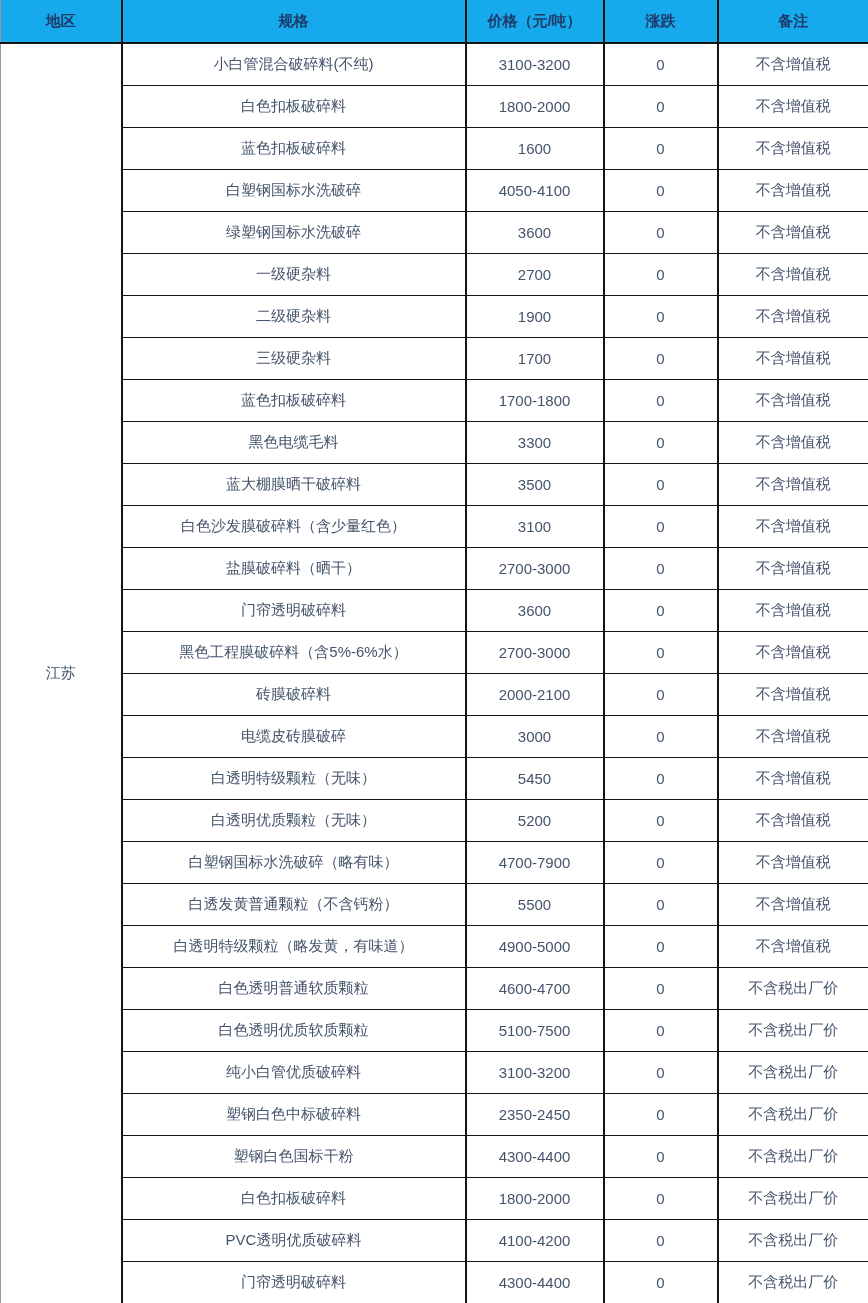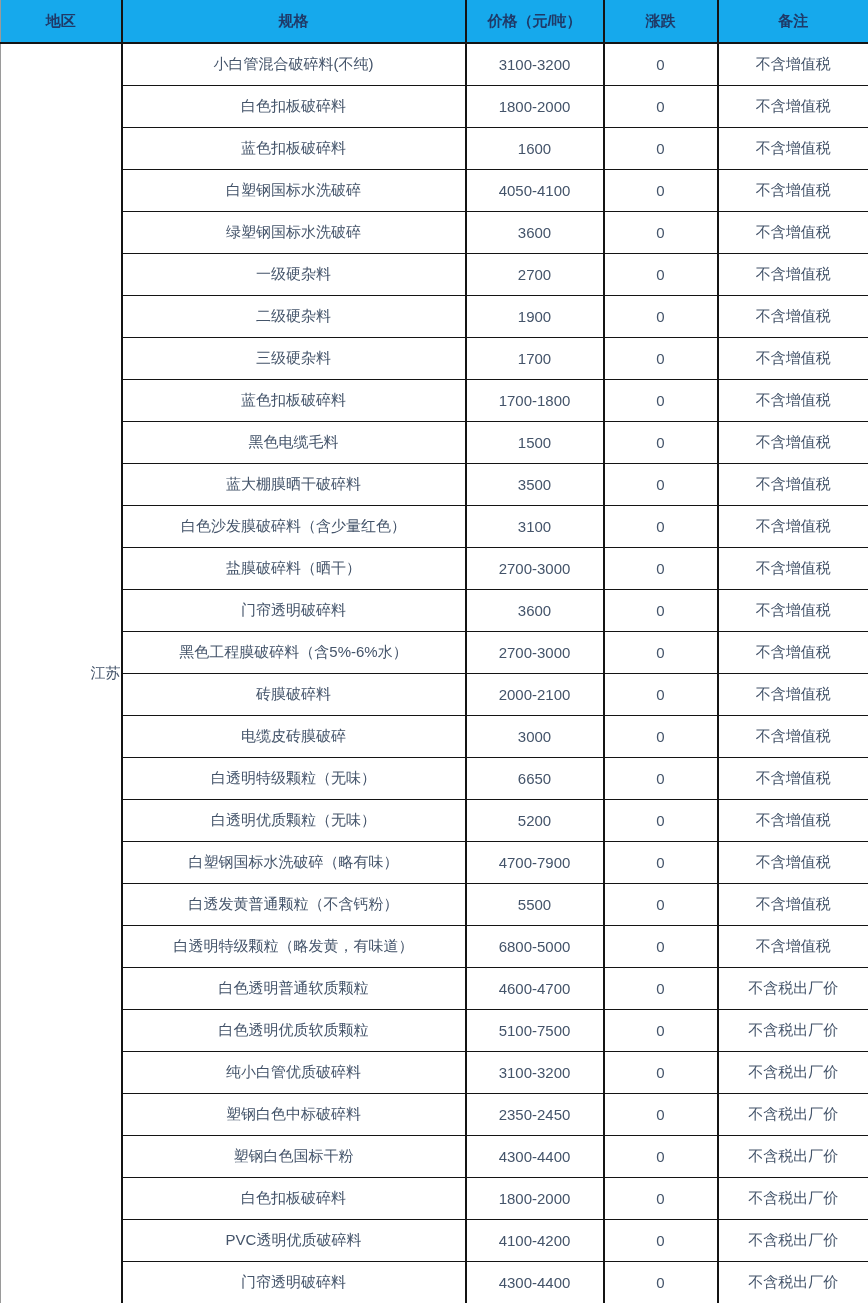--- a/index.html
+++ b/index.html
@@ -39,21 +39,21 @@
     border-bottom-width: 2px;
   }
   tbody td {
     height: 42px;
     color: var(--body-text);
     font-size: 15px;
     background: #ffffff;
   }
   th.col-region, td.region-cell { border-left: 1px solid var(--outer); }
   th.col-note, td.cell-note { border-right: 1px solid var(--outer); }
-  td.region-cell { border-bottom: 1px solid var(--outer); text-align: right; }
+  td.region-cell { border-bottom: 1px solid var(--outer); }
 </style>
 </head>
 <body>
 
 <table class="price-table">
   <colgroup>
     <col style="width:121px">
     <col style="width:344px">
     <col style="width:138px">
     <col style="width:114px">
@@ -119,21 +119,21 @@
         <td class="cell-note">不含增值税</td>
       </tr>
       <tr>
         <td class="cell-spec">蓝色扣板破碎料</td>
         <td class="cell-price">1700-1800</td>
         <td class="cell-change">0</td>
         <td class="cell-note">不含增值税</td>
       </tr>
       <tr>
         <td class="cell-spec">黑色电缆毛料</td>
-        <td class="cell-price">1500</td>
+        <td class="cell-price">3300</td>
         <td class="cell-change">0</td>
         <td class="cell-note">不含增值税</td>
       </tr>
       <tr>
         <td class="cell-spec">蓝大棚膜晒干破碎料</td>
         <td class="cell-price">3500</td>
         <td class="cell-change">0</td>
         <td class="cell-note">不含增值税</td>
       </tr>
       <tr>
@@ -167,21 +167,21 @@
         <td class="cell-note">不含增值税</td>
       </tr>
       <tr>
         <td class="cell-spec">电缆皮砖膜破碎</td>
         <td class="cell-price">3000</td>
         <td class="cell-change">0</td>
         <td class="cell-note">不含增值税</td>
       </tr>
       <tr>
         <td class="cell-spec">白透明特级颗粒（无味）</td>
-        <td class="cell-price">6650</td>
+        <td class="cell-price">5450</td>
         <td class="cell-change">0</td>
         <td class="cell-note">不含增值税</td>
       </tr>
       <tr>
         <td class="cell-spec">白透明优质颗粒（无味）</td>
         <td class="cell-price">5200</td>
         <td class="cell-change">0</td>
         <td class="cell-note">不含增值税</td>
       </tr>
       <tr>
@@ -191,21 +191,21 @@
         <td class="cell-note">不含增值税</td>
       </tr>
       <tr>
         <td class="cell-spec">白透发黄普通颗粒（不含钙粉）</td>
         <td class="cell-price">5500</td>
         <td class="cell-change">0</td>
         <td class="cell-note">不含增值税</td>
       </tr>
       <tr>
         <td class="cell-spec">白透明特级颗粒（略发黄，有味道）</td>
-        <td class="cell-price">6800-5000</td>
+        <td class="cell-price">4900-5000</td>
         <td class="cell-change">0</td>
         <td class="cell-note">不含增值税</td>
       </tr>
       <tr>
         <td class="cell-spec">白色透明普通软质颗粒</td>
         <td class="cell-price">4600-4700</td>
         <td class="cell-change">0</td>
         <td class="cell-note">不含税出厂价</td>
       </tr>
       <tr>

